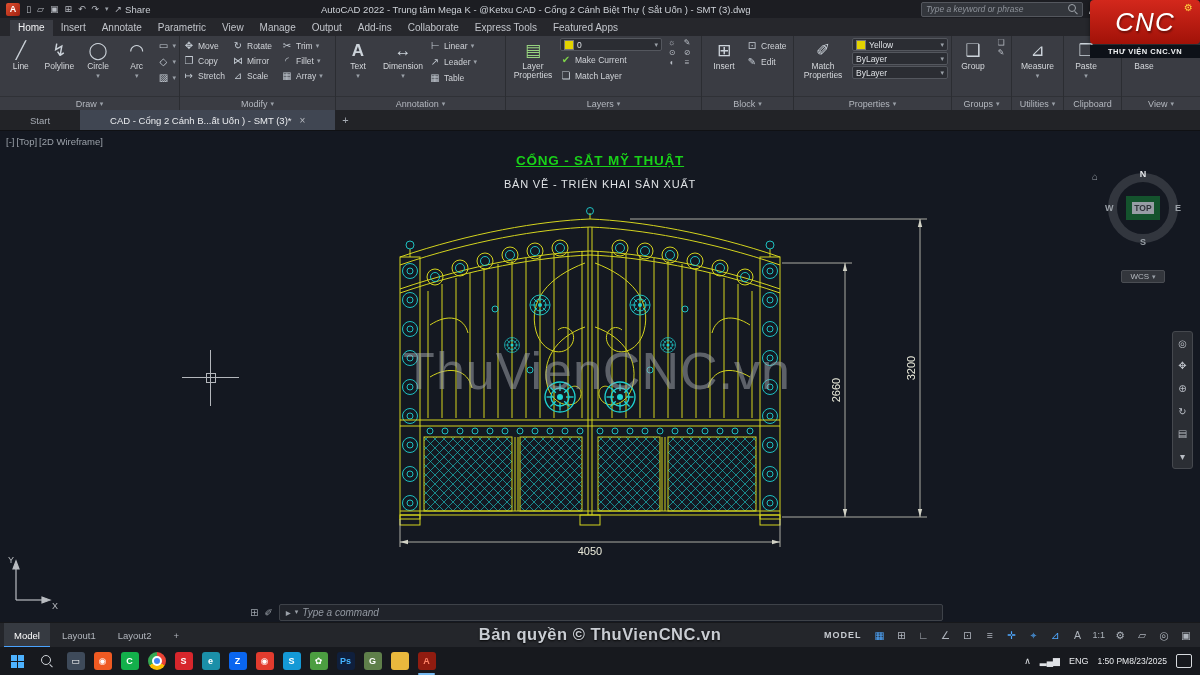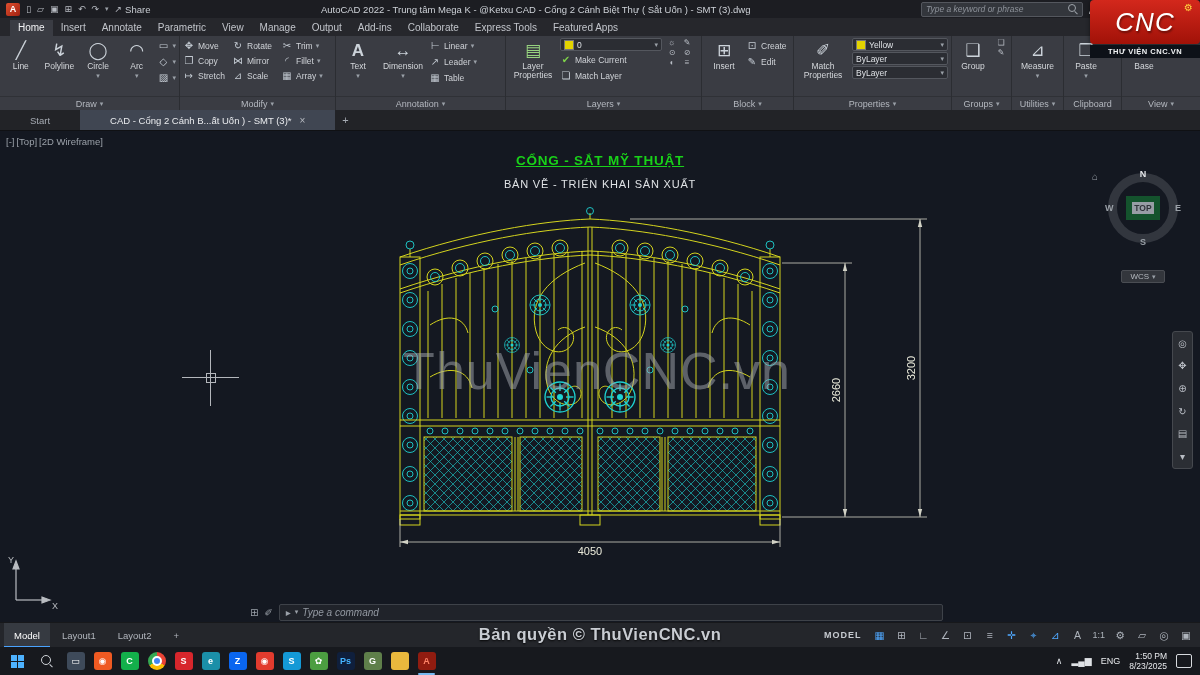--- a/index.html
+++ b/index.html
@@ -137,21 +137,21 @@
   .app{width:27px;height:28px;position:relative;display:flex;align-items:center;justify-content:center}
   .tile{width:18px;height:18px;border-radius:3px;display:flex;align-items:center;justify-content:center;
         font-size:9px;font-weight:bold;color:#fff;box-sizing:border-box}
   .app.run::after{content:"";position:absolute;left:5px;right:5px;bottom:0;height:2px;background:#76b9f0;border-radius:1px}
   .chrome{background:conic-gradient(#ea4335 0 120deg,#fbbc05 0 240deg,#34a853 0 360deg);border-radius:50%;position:relative}
   .chrome::after{content:"";position:absolute;left:4px;top:4px;width:10px;height:10px;border-radius:50%;
                  background:#4285f4;border:2px solid #fff;box-sizing:border-box}
   .tray{margin-left:auto;display:flex;align-items:center;gap:9px;padding-right:6px}
   .tray .g{font-size:9px;color:#dfe2e6}
   .tray .lang{font-size:9px;color:#e8eaed}
-  .dtstack{display:flex;flex-direction:column;align-items:flex-end;font-size:8.5px;line-height:10px;color:#e8eaed}
+  .dtstack{display:flex;flex-direction:row;align-items:flex-end;font-size:8.5px;line-height:10px;color:#e8eaed}
   .notif{width:14px;height:12px;border:1px solid #d7dade;border-radius:2px}
 
   
   .cnc{position:absolute;left:1090px;top:0;width:110px;height:58px;z-index:10}
   .cnc-box{position:absolute;left:0;right:0;top:0;bottom:14px;background:linear-gradient(180deg,#d3281c,#a11208);
            border-radius:4px;display:flex;align-items:center;justify-content:center;box-shadow:0 1px 4px rgba(0,0,0,.5)}
   .cnc-text{font-size:26px;font-weight:normal;font-style:italic;color:#fff;letter-spacing:1px;text-shadow:1px 2px 2px rgba(0,0,0,.4)}
   .cnc-gear{position:absolute;right:7px;top:2px;font-size:10px;color:#ffd23e}
   .cnc-caption{position:absolute;left:0;right:0;bottom:0;height:13px;background:#0d1118;display:flex;align-items:center;
                justify-content:center;font-size:7.5px;font-weight:bold;color:#f2f4f6;letter-spacing:.5px;white-space:nowrap}

